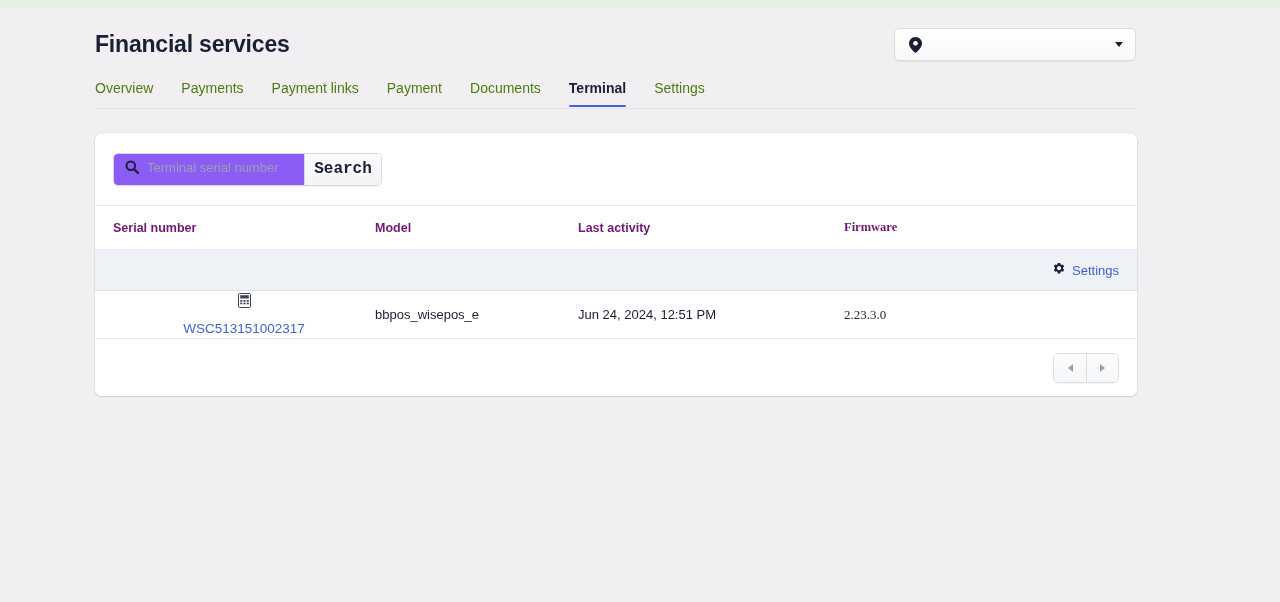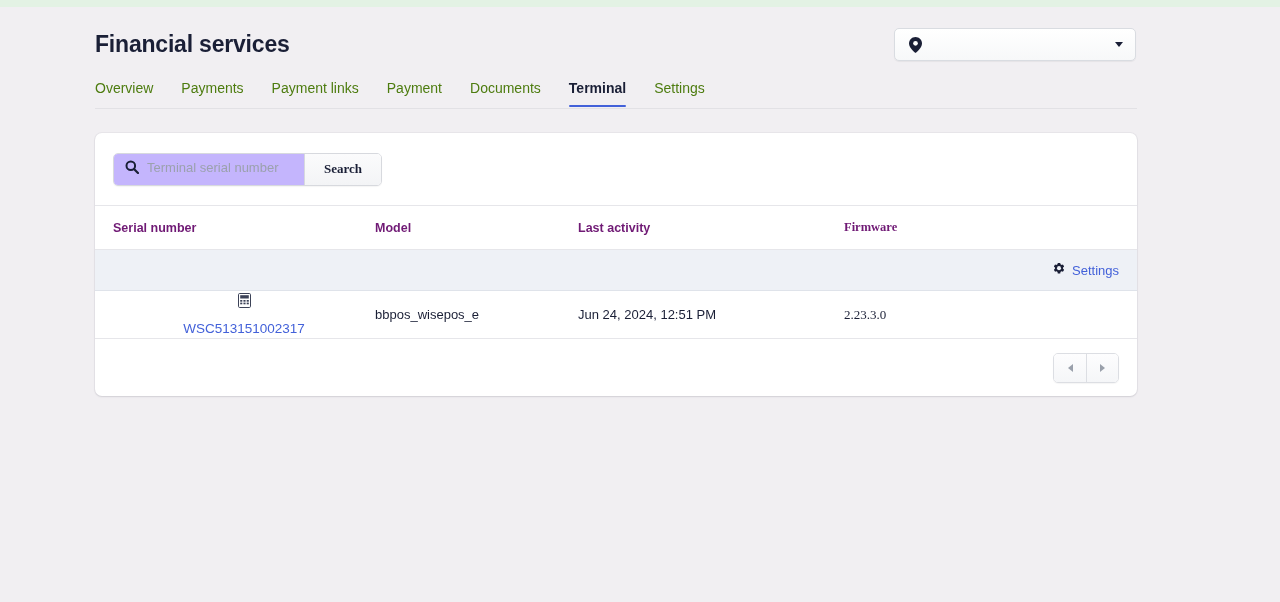--- a/index.html
+++ b/index.html
@@ -163,21 +163,21 @@
     overflow: hidden;
     background: #fff;
     box-shadow: 0 1px 1px rgba(0,0,0,0.04);
   }
 
   .search-field {
     display: flex;
     align-items: center;
     width: 190px;
     padding: 0 8px 4px 11px;
-    background: #c4b5fd;
+    background: #8b5cf6;
   }
 
   .search-field .sicon { display: flex; align-items: center; }
 
   .search-input {
     border: 0;
     outline: 0;
     font-family: "Liberation Sans", sans-serif;
     font-size: 13px;
     color: #1a1f36;
@@ -185,22 +185,22 @@
     padding-left: 8px;
     background: transparent;
   }
   .search-input::placeholder { color: #9ba1ad; }
 
   .search-btn {
     width: 77px;
     border: 0;
     border-left: 1px solid #d7d9de;
     background: linear-gradient(180deg, #fbfbfc 0%, #f3f4f6 100%);
-    font-family: Liberation Serif, serif;
-    font-size: 13px;
+    font-family: Liberation Mono, monospace;
+    font-size: 16px;
     font-weight: bold;
     color: #1a1f36;
     cursor: pointer;
   }
 
   
   table {
     width: 100%;
     border-collapse: collapse;
     table-layout: fixed;

